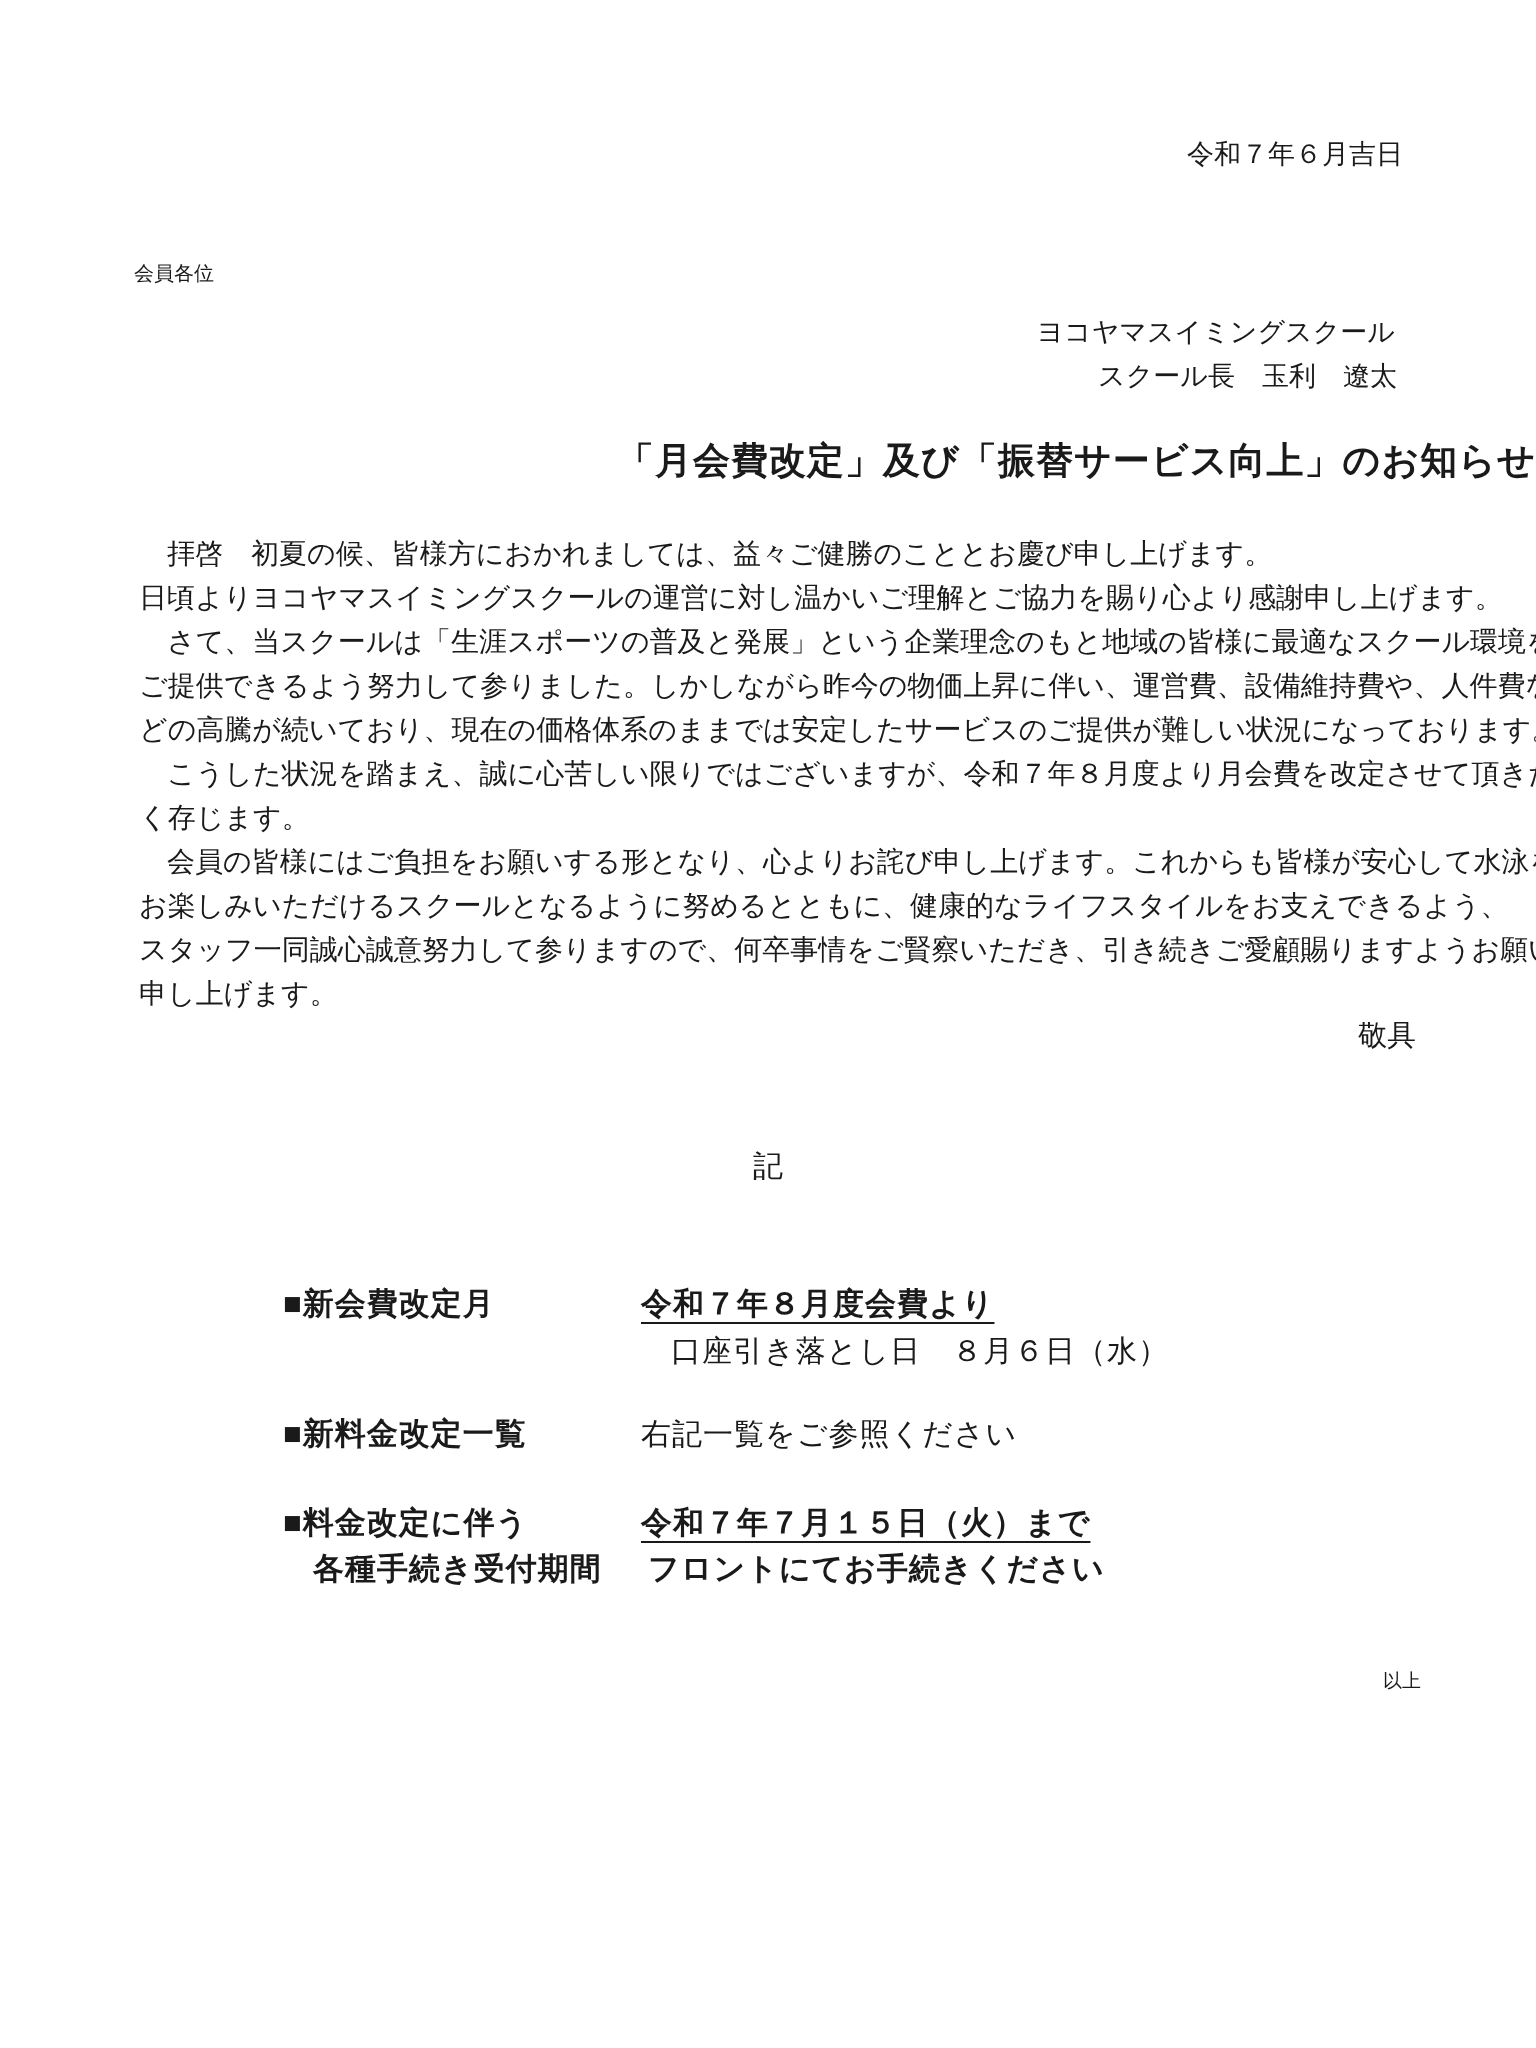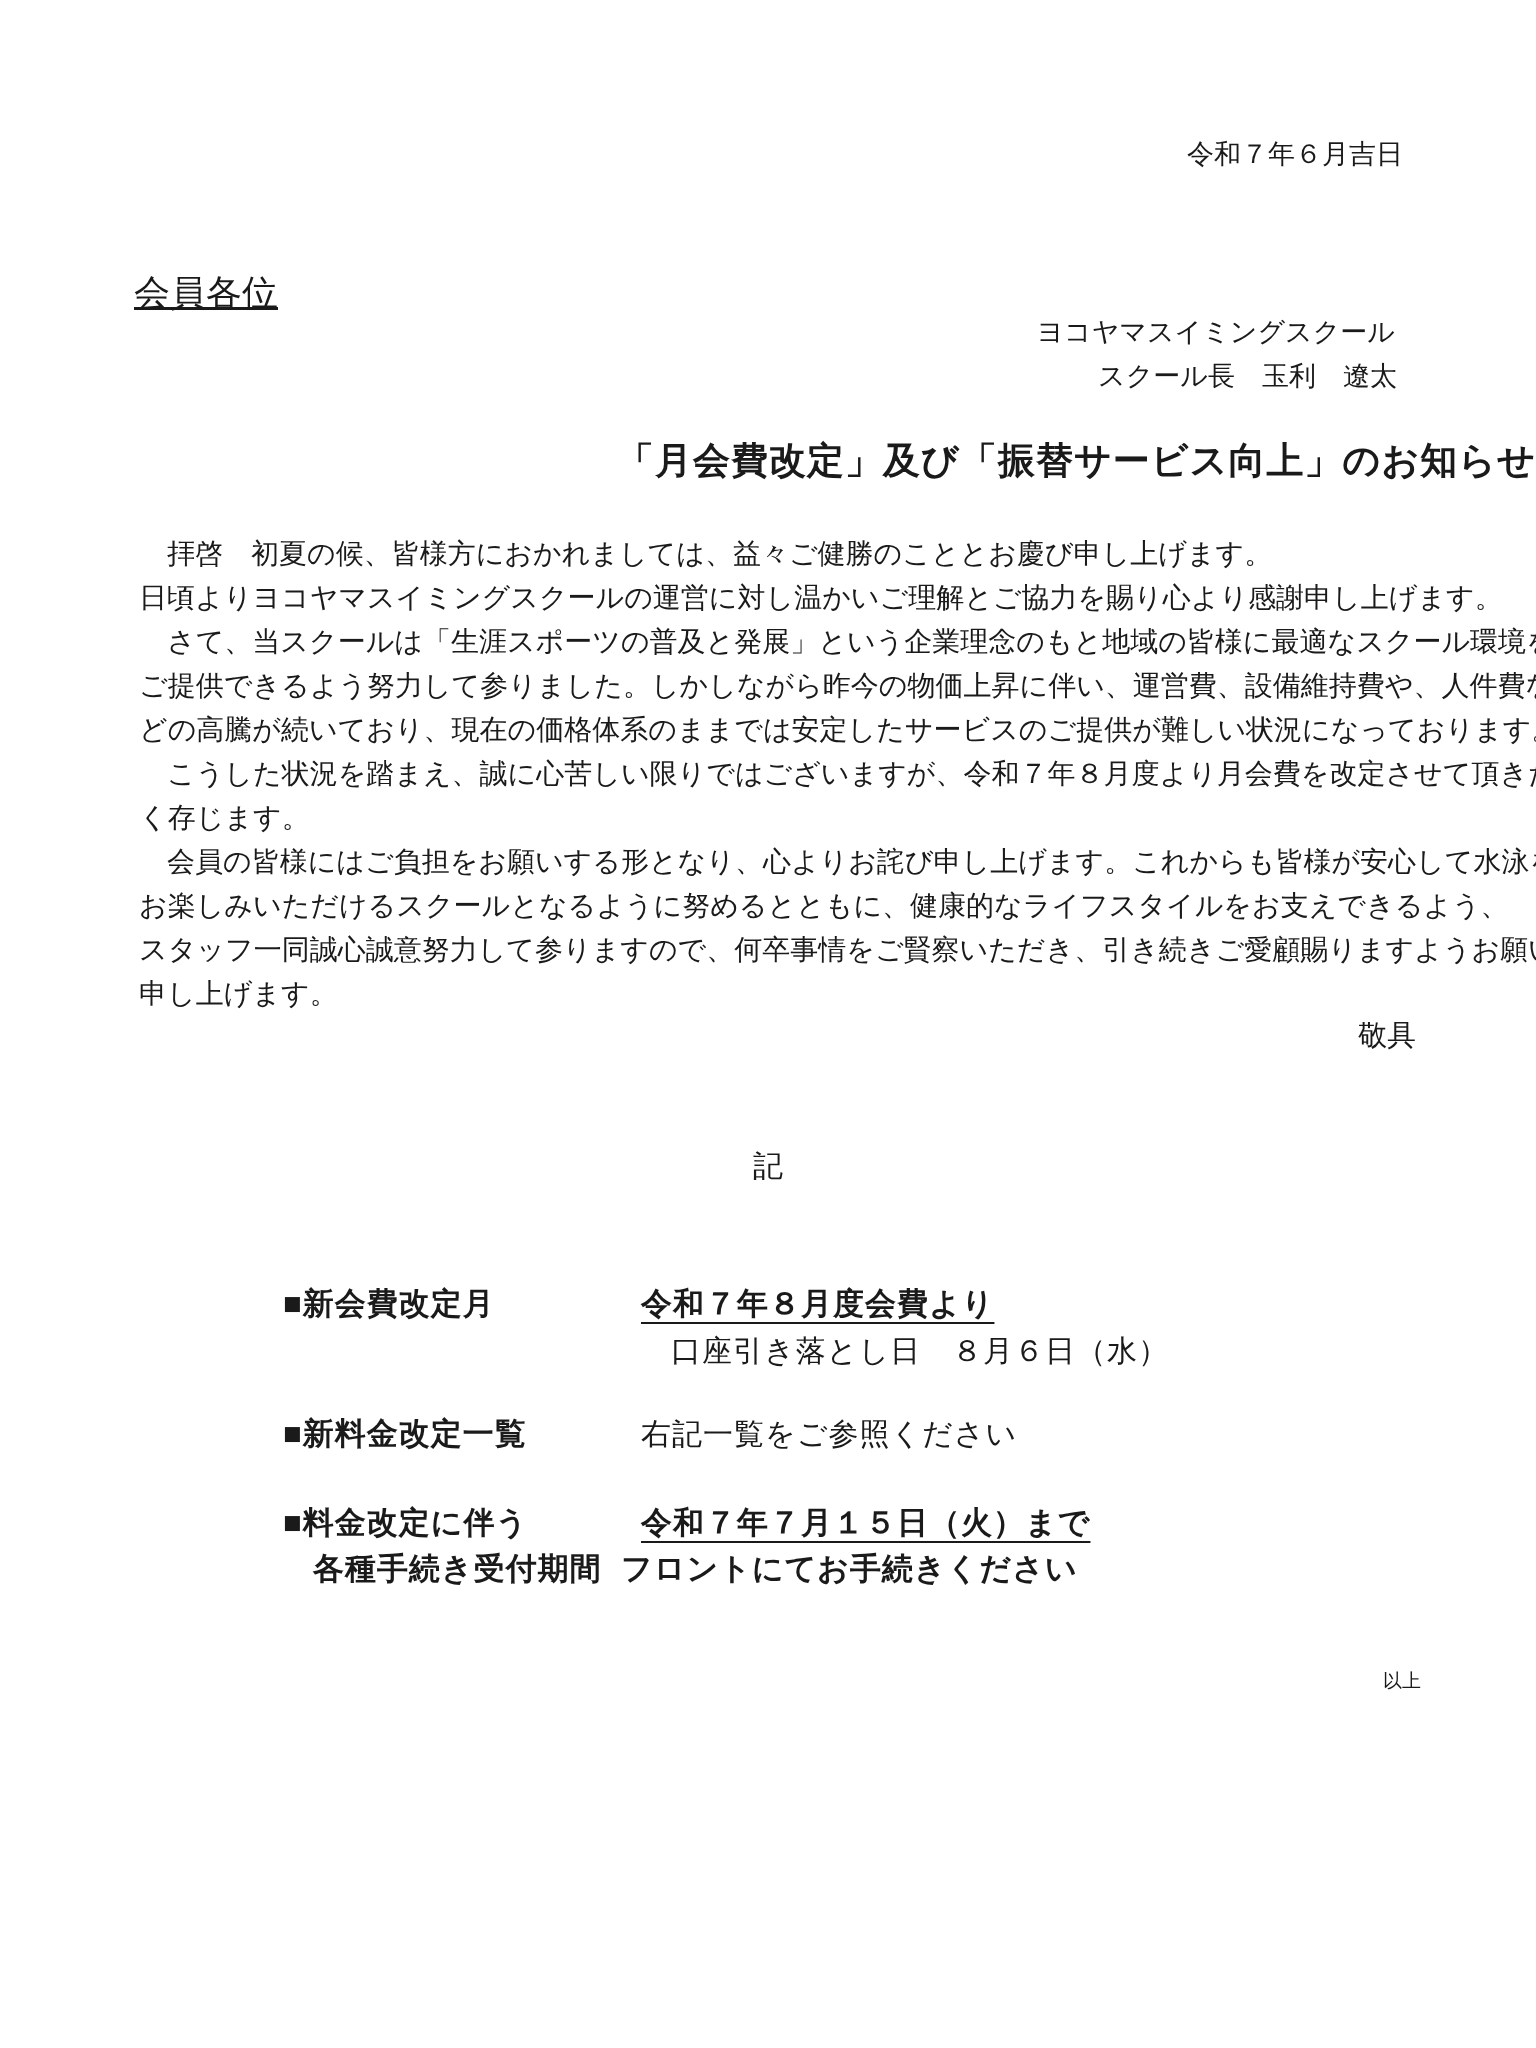--- a/index.html
+++ b/index.html
@@ -64,21 +64,21 @@
     letter-spacing: 1px;
   }
 </style>
 </head>
 <body>
 
 <div class="page">
 
   <div class="abs meta-text" style="top:136px; right:133px;">令和７年６月吉日</div>
 
-  <div class="abs" style="top:269px; left:134px; font-size:36px;text-decoration:underline;">会員各位</div>
+  <div class="abs" style="top:260px; left:134px; font-size:20px;">会員各位</div>
 
   <div class="abs meta-text" style="top:314px; right:141px;">ヨコヤマスイミングスクール</div>
   <div class="abs meta-text" style="top:358px; right:139px;text-align:center;">スクール長　玉利　遼太</div>
 
   <div class="abs doc-title" style="top:436px;">「月会費改定」及び「振替サービス向上」のお知らせ</div>
 
   <div class="abs body-block">
     <div class="body-line">　拝啓　初夏の候、皆様方におかれましては、益々ご健勝のこととお慶び申し上げます。</div>
     <div class="body-line">日頃よりヨコヤマスイミングスクールの運営に対し温かいご理解とご協力を賜り心より感謝申し上げます。</div>
     <div class="body-line">　さて、当スクールは「生涯スポーツの普及と発展」という企業理念のもと地域の皆様に最適なスクール環境を</div>
@@ -99,17 +99,17 @@
   <div class="abs item-label" style="top:1283px; left:283px;">■新会費改定月</div>
   <div class="abs item-value-strong" style="top:1283px; left:641px;">令和７年８月度会費より</div>
   <div class="abs item-value-plain" style="top:1331px; left:671px;">口座引き落とし日　８月６日（水）</div>
 
   <div class="abs item-label" style="top:1413px; left:283px;">■新料金改定一覧</div>
   <div class="abs item-value-plain" style="top:1414px; left:641px;">右記一覧をご参照ください</div>
 
   <div class="abs item-label" style="top:1502px; left:283px;">■料金改定に伴う</div>
   <div class="abs item-value-strong" style="top:1502px; left:641px;">令和７年７月１５日（火）まで</div>
   <div class="abs item-label" style="top:1548px; left:313px;">各種手続き受付期間</div>
-  <div class="abs item-label" style="top:1548px; left:621px; text-decoration:none;">フロントにてお手続きください</div>
+  <div class="abs item-label" style="top:1548px; left:648px; text-decoration:none;">フロントにてお手続きください</div>
 
   <div class="abs meta-text" style="top:1668px; right:115px; font-size:19px;">以上</div>
 
 </div>
 
 </body></html>

